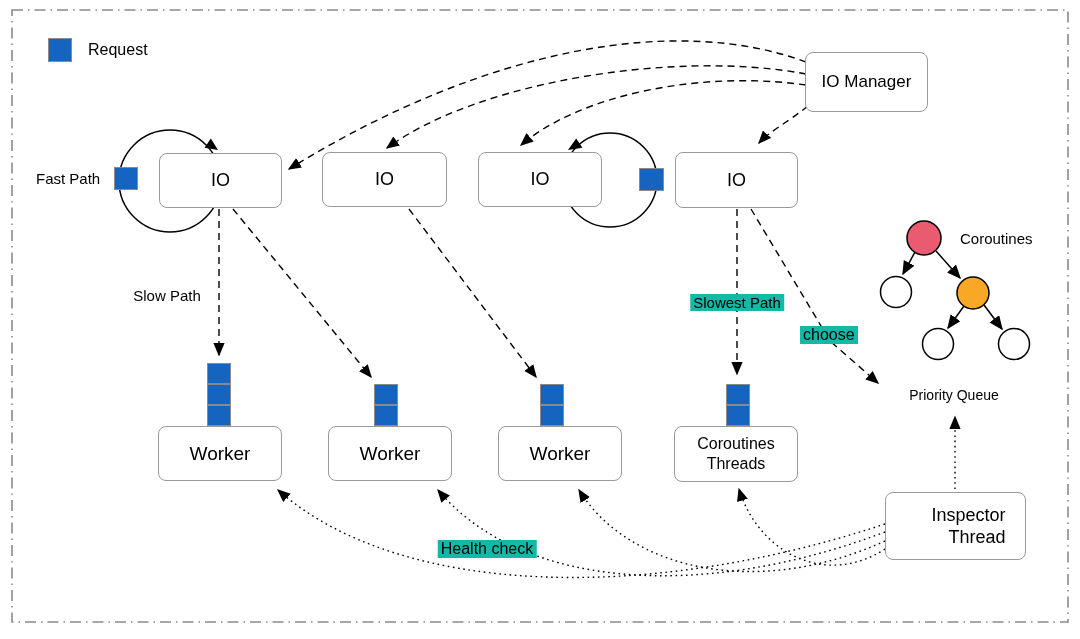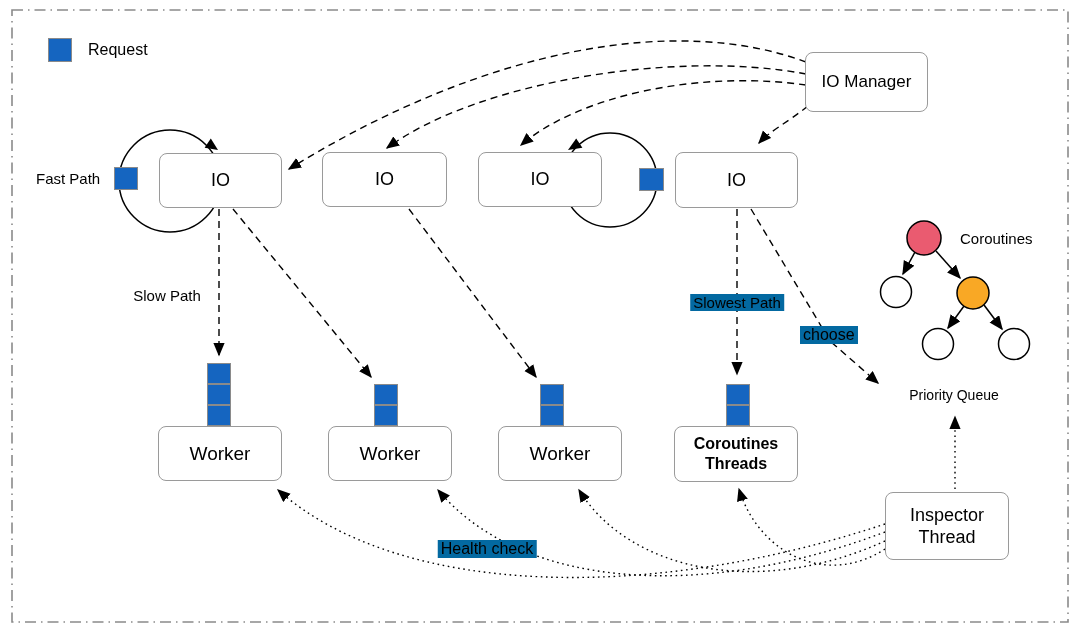--- a/index.html
+++ b/index.html
@@ -17,25 +17,25 @@
   .box{
     position:absolute;background:#fff;border:1px solid #9a9a9a;border-radius:8px;
     display:flex;align-items:center;justify-content:center;text-align:center;
     box-sizing:border-box;line-height:1.25;
   }
   .fs-io{font-size:18px;}
   .fs-mgr{font-size:17px;}
   .fs-worker{font-size:19px;}
   .fs-ct{font-size:16px;}
   .fs-insp{font-size:18px;}
-  .wrap-narrow{max-width:104px;font-weight:bold;}
+  .wrap-narrow{max-width:104px;}
   .wrap-insp{max-width:100px;}
   .sq{position:absolute;background:#1565C0;border:1px solid #8a8a8a;box-sizing:border-box;}
   .lbl{position:absolute;white-space:nowrap;}
-  .bgw{background:#0369a1;padding:0 3px;}
+  .bgw{background:#14b8a6;padding:0 3px;}
   .fs-15{font-size:15px;}
   .fs-16{font-size:16px;}
   .fs-17{font-size:14px;}
   .ctr{transform:translateX(-50%);}
 </style>
 </head>
 <body>
 
 <svg id="wires" xmlns="http://www.w3.org/2000/svg" viewBox="0 0 1080 639">
   <defs>
@@ -126,15 +126,15 @@
 <div class="box fs-worker" style="left:328px;top:426px;width:124px;height:55px;">
     <span>Worker</span>
   </div>
 <div class="box fs-worker" style="left:498px;top:426px;width:124px;height:55px;">
     <span>Worker</span>
   </div>
 <div class="box fs-ct" style="left:674px;top:426px;width:124px;height:56px;">
     <span class="wrap-narrow">Coroutines Threads</span>
   </div>
 
-<div class="box fs-insp" style="left:885px;top:492px;width:124px;height:68px;">
+<div class="box fs-insp" style="left:885px;top:492px;width:141px;height:68px;text-align:right;">
     <span class="wrap-insp">Inspector Thread</span>
   </div>
 
 </body></html>

